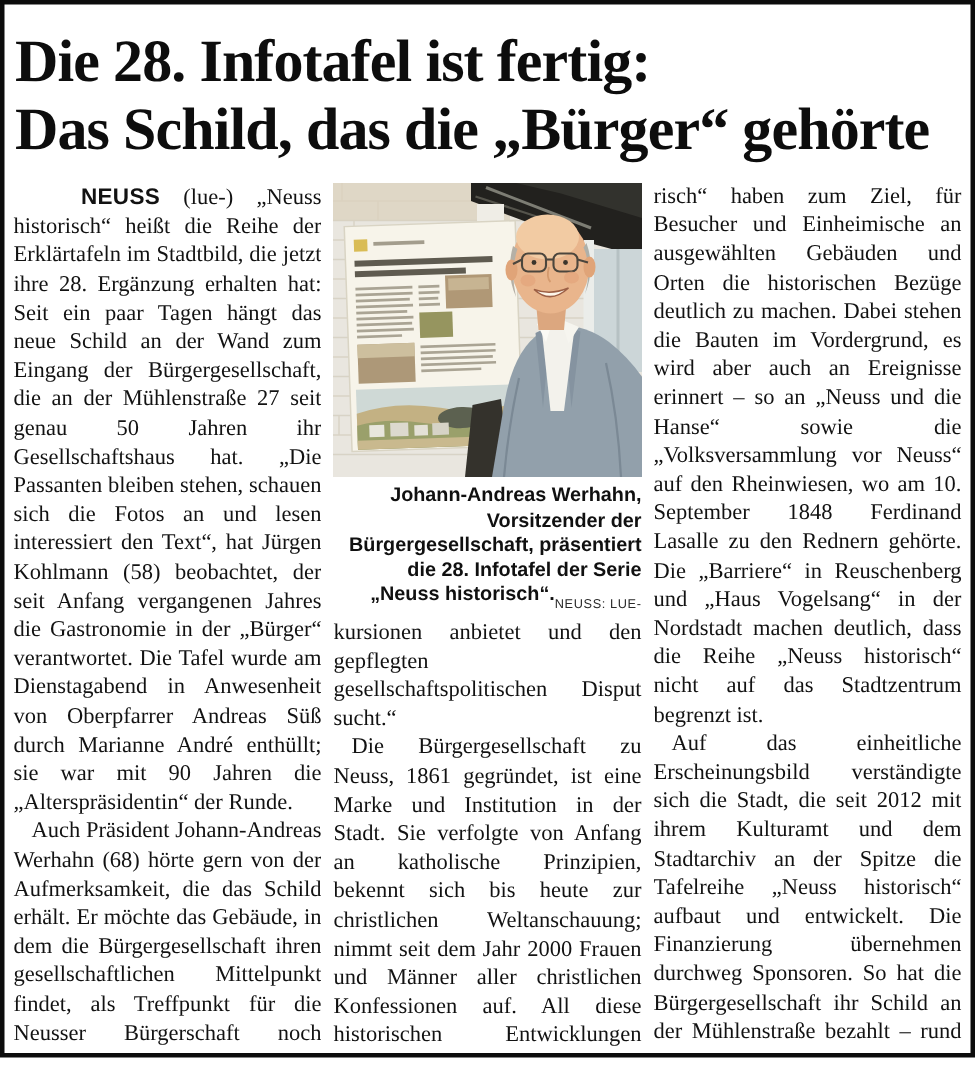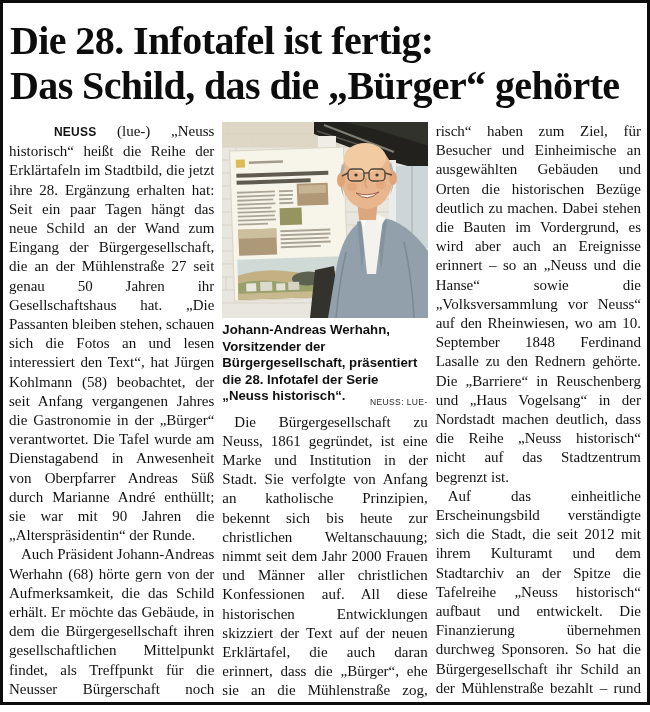--- a/index.html
+++ b/index.html
@@ -8,25 +8,25 @@
   .frame{position:absolute;left:0;top:0;width:650px;height:705px;border:3px solid #0c0c0c;
          box-sizing:border-box;pointer-events:none;}
   .headline{position:absolute;left:10px;top:18px;right:8px;
             font-family:"Liberation Serif", serif;font-weight:700;font-size:40px;
             line-height:45px;letter-spacing:-0.6px;color:#0d0d0d;}
   .cols{position:absolute;left:9px;top:122px;width:632px;height:577px;display:flex;gap:8px;}
   .col{flex:1 1 0;min-width:0;text-align:justify;font-size:15px;line-height:19.2px;
        overflow:hidden;hyphens:auto;-webkit-hyphens:auto;}
   .col p{margin:0;}
   .col p.indent{text-indent:12px;}
-  .lead{font-family:"Liberation Sans", sans-serif;font-weight:700;font-size:12px;
+  .lead{font-family:"Liberation Sans", sans-serif;font-weight:700;font-size:15px;
         letter-spacing:0.2px;padding-left:45px;}
   .photo{width:208px;height:196px;display:block;}
   .caption{font-family:"Liberation Sans", sans-serif;font-weight:700;font-size:13.2px;
-           line-height:16.5px;text-align:left;margin:4px 0 8px 0;color:#101010;}
+           line-height:16.5px;text-align:right;margin:4px 0 8px 0;color:#101010;}
   .credit{float:right;font-family:"Liberation Sans", sans-serif;font-weight:400;
           font-size:8.5px;letter-spacing:0.4px;color:#2a2a2a;margin-top:6px;}
 </style>
 </head>
 <body>
 
 <div class="sheet">
   <div class="frame"></div>
 
   <div class="headline">
@@ -148,20 +148,21 @@
           </g>
           <circle cx="134" cy="53" r="1.6" fill="#3c352c"></circle>
           <circle cx="155" cy="53" r="1.6" fill="#3c352c"></circle>
           <path d="M144 56 Q142 63 145 66" stroke="#d49a6e" stroke-width="1.2" fill="none"></path>
           <path d="M134 71 Q145 81 157 70 Q145 75 134 71 Z" fill="#fdf6ea" stroke="#9c5f45" stroke-width="1"></path>
           <ellipse cx="130" cy="65" rx="5" ry="4" fill="#e3a47b" opacity="0.7"></ellipse>
           <ellipse cx="159" cy="63" rx="5" ry="4" fill="#e3a47b" opacity="0.7"></ellipse>
         </g>
       </svg>
       <div class="caption"><span>Johann-Andreas Werhahn, Vorsitzender der Bürgergesellschaft, präsentiert die 28. Infotafel der Serie „Neuss historisch“.</span><span class="credit">NEUSS: LUE-</span></div>
+      <p>kursionen anbietet und den gepflegten gesellschaftspolitischen Disput sucht.“</p>
       <p class="indent">Die Bürgergesellschaft zu Neuss, 1861 gegründet, ist eine Marke und Institution in der Stadt. Sie verfolgte von Anfang an katholische Prinzipien, bekennt sich bis heute zur christlichen Weltanschauung; nimmt seit dem Jahr 2000 Frauen und Männer aller christlichen Konfessionen auf. All diese historischen Entwicklungen skizziert der Text auf der neuen Erklärtafel, die auch daran erinnert, dass die „Bürger“, ehe sie an die Mühlenstraße zog, bereits Gesellschaftshäuser auf dem Markt (bis 1909) und an der Niederstraße (bis 1974) unterhielt.</p>
 
     </div>
 
     <div class="col">
       <p>risch“ haben zum Ziel, für Besucher und Einheimische an ausgewählten Gebäuden und Orten die historischen Bezüge deutlich zu machen. Dabei stehen die Bauten im Vordergrund, es wird aber auch an Ereignisse erinnert – so an „Neuss und die Hanse“ sowie die „Volksversammlung vor Neuss“ auf den Rheinwiesen, wo am 10. September 1848 Ferdinand Lasalle zu den Rednern gehörte. Die „Barriere“ in Reuschenberg und „Haus Vogelsang“ in der Nordstadt machen deutlich, dass die Reihe „Neuss historisch“ nicht auf das Stadtzentrum begrenzt ist.</p>
       <p class="indent">Auf das einheitliche Erscheinungsbild verständigte sich die Stadt, die seit 2012 mit ihrem Kulturamt und dem Stadtarchiv an der Spitze die Tafelreihe „Neuss historisch“ aufbaut und entwickelt. Die Finanzierung übernehmen durchweg Sponsoren. So hat die Bürgergesellschaft ihr Schild an der Mühlenstraße bezahlt – rund 3500 Euro -, ebenso wie zuvor bereits das Schild neben dem Hauptportal der Quirinuskirche. Die Erklärtafel am Schützenportal des Münsters geht auf eine Initiative der St. Quirinus’ Schötzejeselle zurück. Beide wurden Ende Mai der Öffentlichkeit vorgestellt. Und es geht weiter. Zum 29. Mal wird „Neuss historisch“, denn eine weitere Tafel für das heutige Amtsgericht an der Breite Straße ist in Arbeit.</p>
     </div>
 
   </div>

